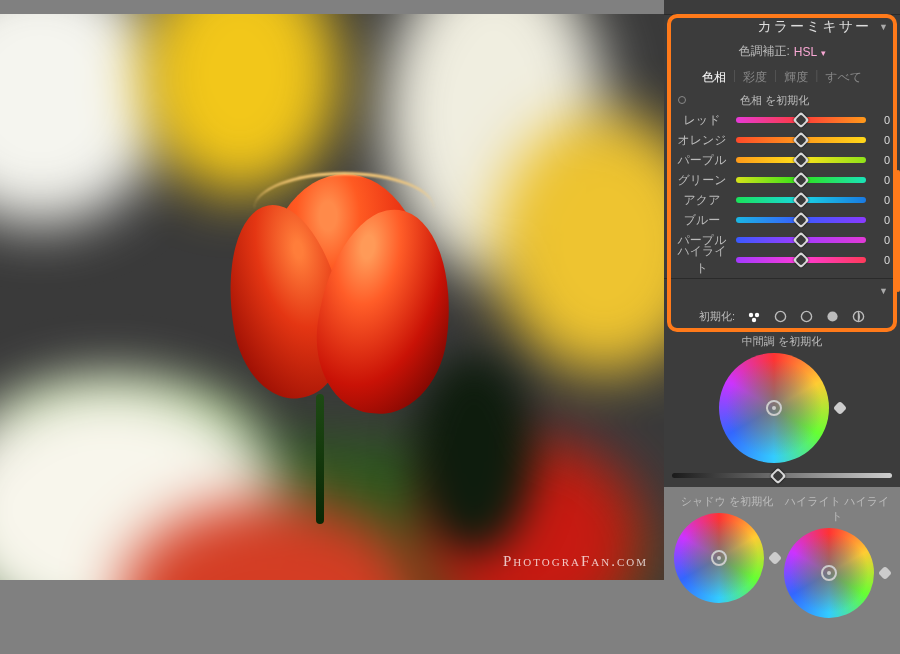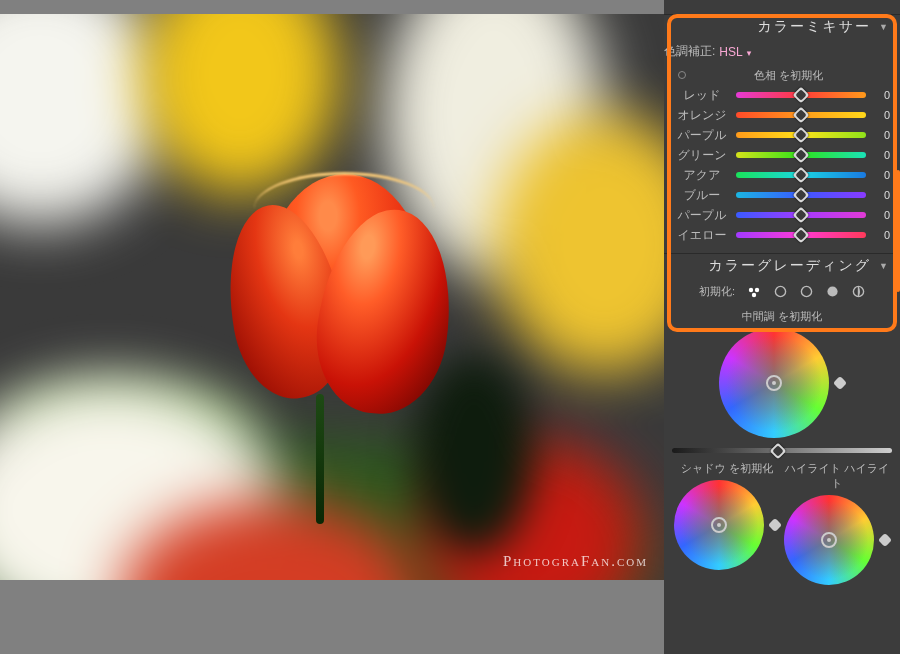--- a/index.html
+++ b/index.html
@@ -18,35 +18,35 @@
   .blob.r1{background:#c71a12;width:220px;height:200px;right:20px;bottom:-60px}
   .blob.r2{background:#d43d24;width:300px;height:200px;left:120px;bottom:-120px}
   .blob.dk{background:#0e1c0d;width:120px;height:200px;right:130px;top:340px;filter:blur(20px)}
   .tulip{position:absolute;left:230px;top:160px;width:210px;height:260px;z-index:50}
   .petal{position:absolute;border-radius:50% 50% 48% 48% / 60% 60% 40% 40%}
   .petal.back{width:170px;height:210px;left:30px;top:0;background:radial-gradient(ellipse at 40% 20%,#ff8a4a 6%,#ff5a22 22%,#e82f11 55%,#9e0a02 95%)}
   .petal.left{width:110px;height:195px;left:0;top:30px;background:radial-gradient(ellipse at 70% 25%,#ff7d3a 4%,#e43613 38%,#8d0600 95%);transform:rotate(-10deg)}
   .petal.right{width:130px;height:205px;left:90px;top:35px;background:radial-gradient(ellipse at 30% 20%,#ff9a58 5%,#ff5d28 25%,#c91206 60%,#5a0300 98%);transform:rotate(8deg)}
   .rim{position:absolute;left:24px;top:-2px;width:180px;height:70px;border-top:3px solid #ffcf7a;border-radius:50%;filter:blur(1px)}
   .stem{position:absolute;left:316px;top:380px;width:8px;height:130px;background:linear-gradient(#1e4a14,#0b2705);border-radius:4px;z-index:10}
-  .sidebar{flex:1;background:#3c3c3c;height:654px;position:relative}
+  .sidebar{flex:1;background:#3c3c3c;height:487px;position:relative}
   .panel{border-top:1px solid #2a2a2a}
   .panel-head{display:flex;align-items:center;justify-content:flex-end;height:24px;padding:0 10px;color:#ddd;font-size:14px;letter-spacing:2px;cursor:pointer}
   .panel-head .tri{margin-left:8px;font-size:9px;color:#aaa}
   .highlight{position:absolute;left:3px;top:14px;right:3px;height:310px;border:4px solid #ff7a1a;border-radius:10px;pointer-events:none;z-index:200}
   .accent{position:absolute;right:0;top:170px;width:4px;height:122px;background:#ff7a1a;border-radius:2px}
   .reset-row{display:flex;justify-content:center;gap:6px;padding:6px 0;font-size:12px;color:#e8e8e8}
   .reset-row .dim{color:#888}
   .reset-row .sep{color:#666}
-  .pref-row{display:flex;justify-content:flex-start;align-items:center;gap:4px;padding:4px 0;color:#bbb}
+  .pref-row{display:flex;justify-content:center;align-items:center;gap:4px;padding:4px 0;color:#bbb}
   .tabs{display:flex;justify-content:center;gap:3px;padding:4px 0 2px;font-size:12px}
   .tabs span{color:#888;padding:1px 4px;cursor:pointer}
   .tabs span.active{color:#fff}
   .tabs .bar{color:#555;padding:0}
-  .sub{font-size:11px;color:#bbb;padding-left:76px;margin:4px 14px 2px}
+  .sub{font-size:11px;color:#bbb;padding-left:76px;margin:4px 0 2px}
   .dot{position:absolute;left:14px;margin-top:3px;width:6px;height:6px;border:1px solid #888;border-radius:50%}
   .sliders{padding:0 10px 8px 10px}
   .srow{display:flex;align-items:center;height:20px;gap:6px}
   .srow label{width:56px;text-align:center;color:#bbb;font-size:12px}
   .track{flex:1;height:6px;border-radius:3px;position:relative;cursor:pointer}
   .thumb{position:absolute;left:50%;top:50%;width:12px;height:12px;border-radius:3px;background:#d8d8d8;box-shadow:0 0 2px #000;transform:translate(-50%,-50%);transform-origin:center;}
   .thumb::after{content:"";position:absolute;inset:2px;background:#3a3a3a;border-radius:2px}
   .thumb{transform:translate(-50%,-50%) rotate(45deg)}
   .val{width:18px;text-align:right;color:#ddd;font-size:11px}
   
@@ -57,21 +57,21 @@
   .wheel-label{text-align:center;font-size:11px;color:#bbb;margin-bottom:4px}
   .wheel-wrap{display:flex;align-items:center;justify-content:center;gap:6px}
   .wheel{width:110px;height:110px;border-radius:50%;position:relative;background:conic-gradient(#f33,#fc3,#6f3,#3cf,#36f,#c3f,#f33)}
   .wheel::before{content:"";position:absolute;inset:0;border-radius:50%;background:radial-gradient(circle,rgba(120,120,120,1) 0%,rgba(120,120,120,.5) 34%,transparent 62%)}
   .wheel .center{position:absolute;left:50%;top:50%;width:12px;height:12px;border:2px solid #ccc;border-radius:50%;transform:translate(-50%,-50%)}
   .wheel .center::after{content:"";position:absolute;left:50%;top:50%;width:4px;height:4px;background:#ccc;border-radius:50%;transform:translate(-50%,-50%)}
   .wheel-small{width:90px;height:90px}
   .vknob{width:10px;height:10px;background:#ccc;border-radius:3px;transform:rotate(45deg)}
   .hslider{margin:10px auto 4px;width:220px;height:5px;background:linear-gradient(90deg,#1a1a1a,#cfcfcf);border-radius:3px;position:relative}
   .hslider .thumb{left:48%}
-  .dual{display:flex;justify-content:space-between;margin-top:8px}
+  .dual{display:flex;justify-content:space-between;margin-top:16px}
   .dual .col{flex:1;text-align:center}
 </style>
 </head>
 <body>
 
 <div class="app">
 
   <div class="preview">
     <div class="bg">
       <div class="blob g1"></div>
@@ -103,20 +103,29 @@
 
     <div class="panel">
       <div class="panel-head">
         <span>カラーミキサー</span>
         <span class="tri">▼</span>
       </div>
       <div class="pref-row">
         <span>色調補正:</span>
         <span style="color:#f9a8d4"><span>HSL</span><span style="font-size:9px;margin-left:4px">▾</span></span>
       </div>
+      <div class="tabs">
+        <span class="active">色相</span>
+          <span class="bar">|</span>
+        <span>彩度</span>
+          <span class="bar">|</span>
+        <span>輝度</span>
+          <span class="bar">|</span>
+        <span>すべて</span>
+      </div>
       <div style="position:relative">
         <span class="dot"></span>
         <div class="sub">色相 を初期化</div>
       </div>
       <div class="sliders" id="slider-host">
           <div class="srow">
             <label>レッド</label>
             <div class="track" style="background: linear-gradient(90deg, rgb(230, 58, 214), rgb(255, 58, 58), rgb(255, 154, 26));">
               <div class="thumb"></div>
             </div>
@@ -158,32 +167,31 @@
             <div class="val">0</div>
           </div>
           <div class="srow">
             <label>パープル</label>
             <div class="track" style="background: linear-gradient(90deg, rgb(58, 90, 255), rgb(162, 58, 255), rgb(226, 58, 214));">
               <div class="thumb"></div>
             </div>
             <div class="val">0</div>
           </div>
           <div class="srow">
-            <label>イエロー</label>
+            <label>ハイライト</label>
             <div class="track" style="background: linear-gradient(90deg, rgb(162, 58, 255), rgb(255, 58, 214), rgb(255, 58, 90));">
               <div class="thumb"></div>
             </div>
             <div class="val">0</div>
           </div>
         </div>
     </div>
 
     <div class="panel">
       <div class="panel-head">
-        <span>カラーグレーディング</span>
         <span class="tri">▼</span>
       </div>
       <div class="cg-init">
         <span>初期化:</span>
         <span class="ico active">
             <svg width="14" height="14" viewBox="0 0 14 14">
               <circle cx="4" cy="5" r="2.2" fill="currentColor"></circle>
               <circle cx="10" cy="5" r="2.2" fill="currentColor"></circle>
               <circle cx="7" cy="10" r="2.2" fill="currentColor"></circle>
             </svg>

